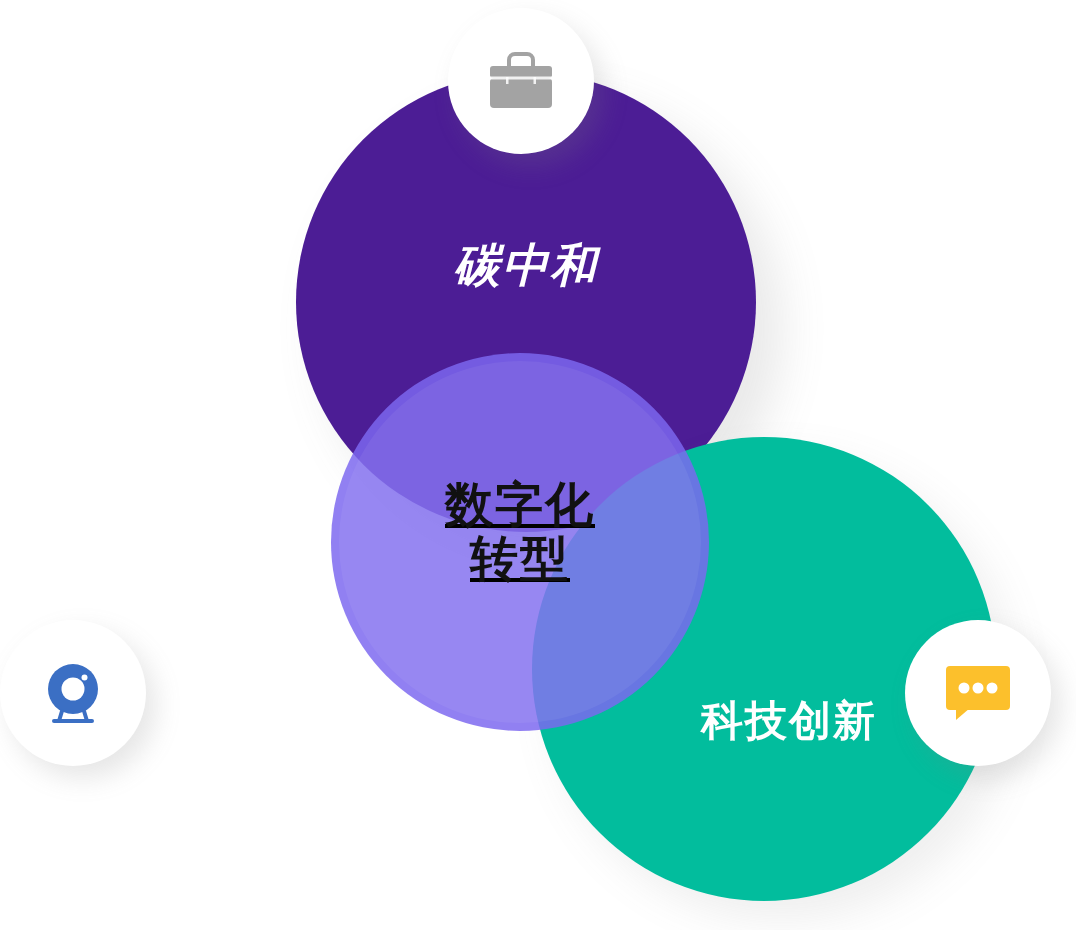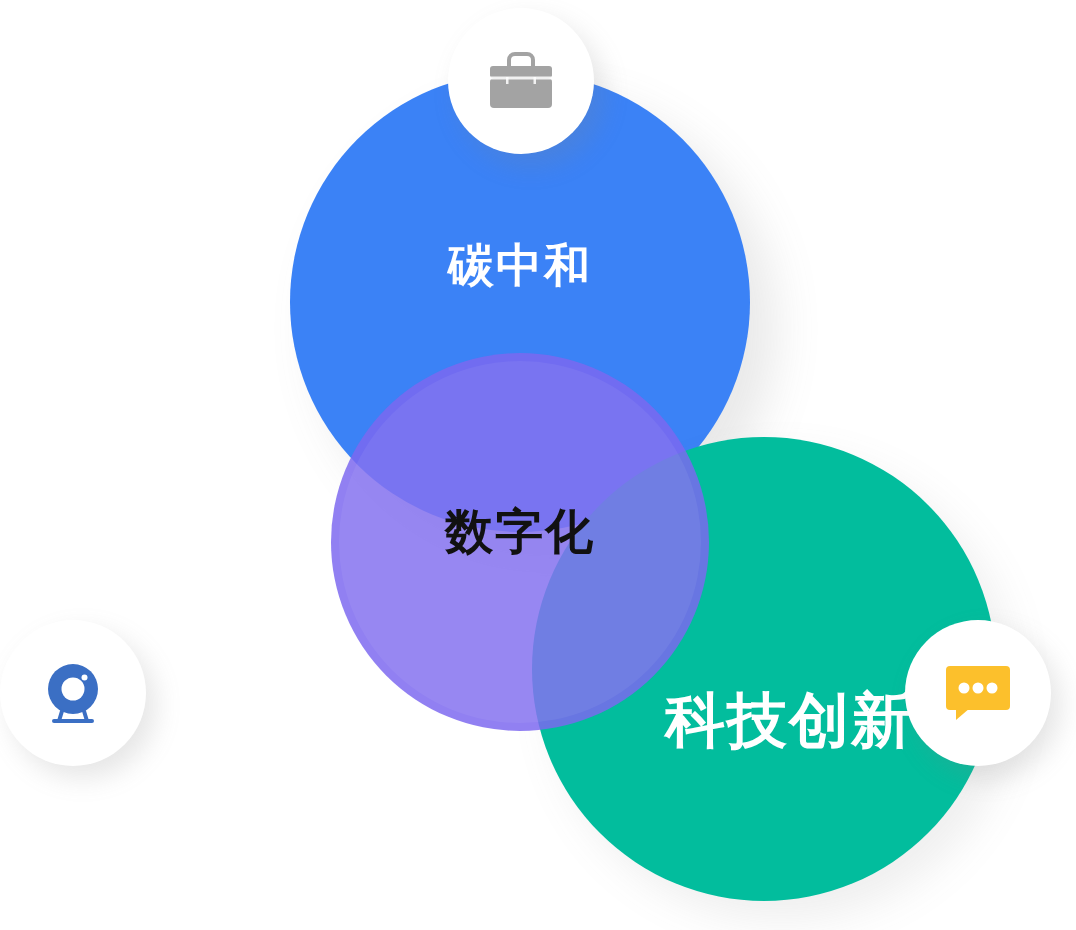--- a/index.html
+++ b/index.html
@@ -22,26 +22,27 @@
   .venn-circle {
     position: absolute;
     border-radius: 50%;
     display: flex;
     align-items: center;
     justify-content: center;
     box-sizing: border-box;
   }
 
   #circle-carbon {
-    left: 290px;
+    left: 296px;
     top: 72px;
     width: 460px;
     height: 460px;
-    background: #3b82f6;
+    background: #4c1d95;
     box-shadow: 26px 26px 46px rgba(120,120,120,0.16);
+    font-style: italic;
   }
 
   #circle-infrastructure {
     left: 62px;
     top: 437px;
     width: 464px;
     height: 464px;
     background: #55a0ea;
     box-shadow: 20px 22px 44px rgba(120,120,120,0.14);
   }
@@ -105,21 +106,21 @@
   #label-carbon {
     font-size: 46px;
     margin-top: -72px;
   }
   #label-infrastructure {
     font-size: 46px;
     margin-top: 104px;
     margin-left: -56px;
   }
   #label-technology {
-    font-size: 60px;
+    font-size: 42px;
     margin-top: 104px;
     margin-left: 50px;
   }
   .digital-line {
     position: relative;
     z-index: 3;
     color: #111111;
     font-weight: bold;
     font-size: 48px;
     letter-spacing: 2px;
@@ -127,20 +128,21 @@
     white-space: nowrap;
     user-select: none;
   }
   #digital-text {
     position: relative;
     z-index: 3;
     display: flex;
     flex-direction: column;
     align-items: center;
     margin-top: -20px;
+    text-decoration: underline;
   }
 
   
   .icon-badge {
     position: absolute;
     border-radius: 50%;
     background: #ffffff;
     display: flex;
     align-items: center;
     justify-content: center;
@@ -179,20 +181,21 @@
   </div>
 
 
   <div class="venn-circle" id="circle-technology">
     <span class="venn-label" id="label-technology">科技创新</span>
   </div>
 
   <div class="venn-circle" id="circle-digital">
     <div id="digital-text">
       <span class="digital-line">数字化</span>
+      <span class="digital-line">转型</span>
     </div>
   </div>
 
   <div class="icon-badge" id="badge-toolbox">
     <span>
       <svg width="68" height="62" viewBox="0 0 68 62" aria-hidden="true">
         <path d="M22 16 v-6 a6 6 0 0 1 6 -6 h12 a6 6 0 0 1 6 6 v6" fill="none" stroke="#a3a3a3" stroke-width="4"></path>
         <rect x="3" y="16" width="62" height="12" rx="3" fill="#a3a3a3"></rect>
         <rect x="3" y="28" width="62" height="30" rx="4" fill="#a3a3a3"></rect>
         <rect x="3" y="26.5" width="62" height="3" fill="#ffffff" opacity="0.85"></rect>

